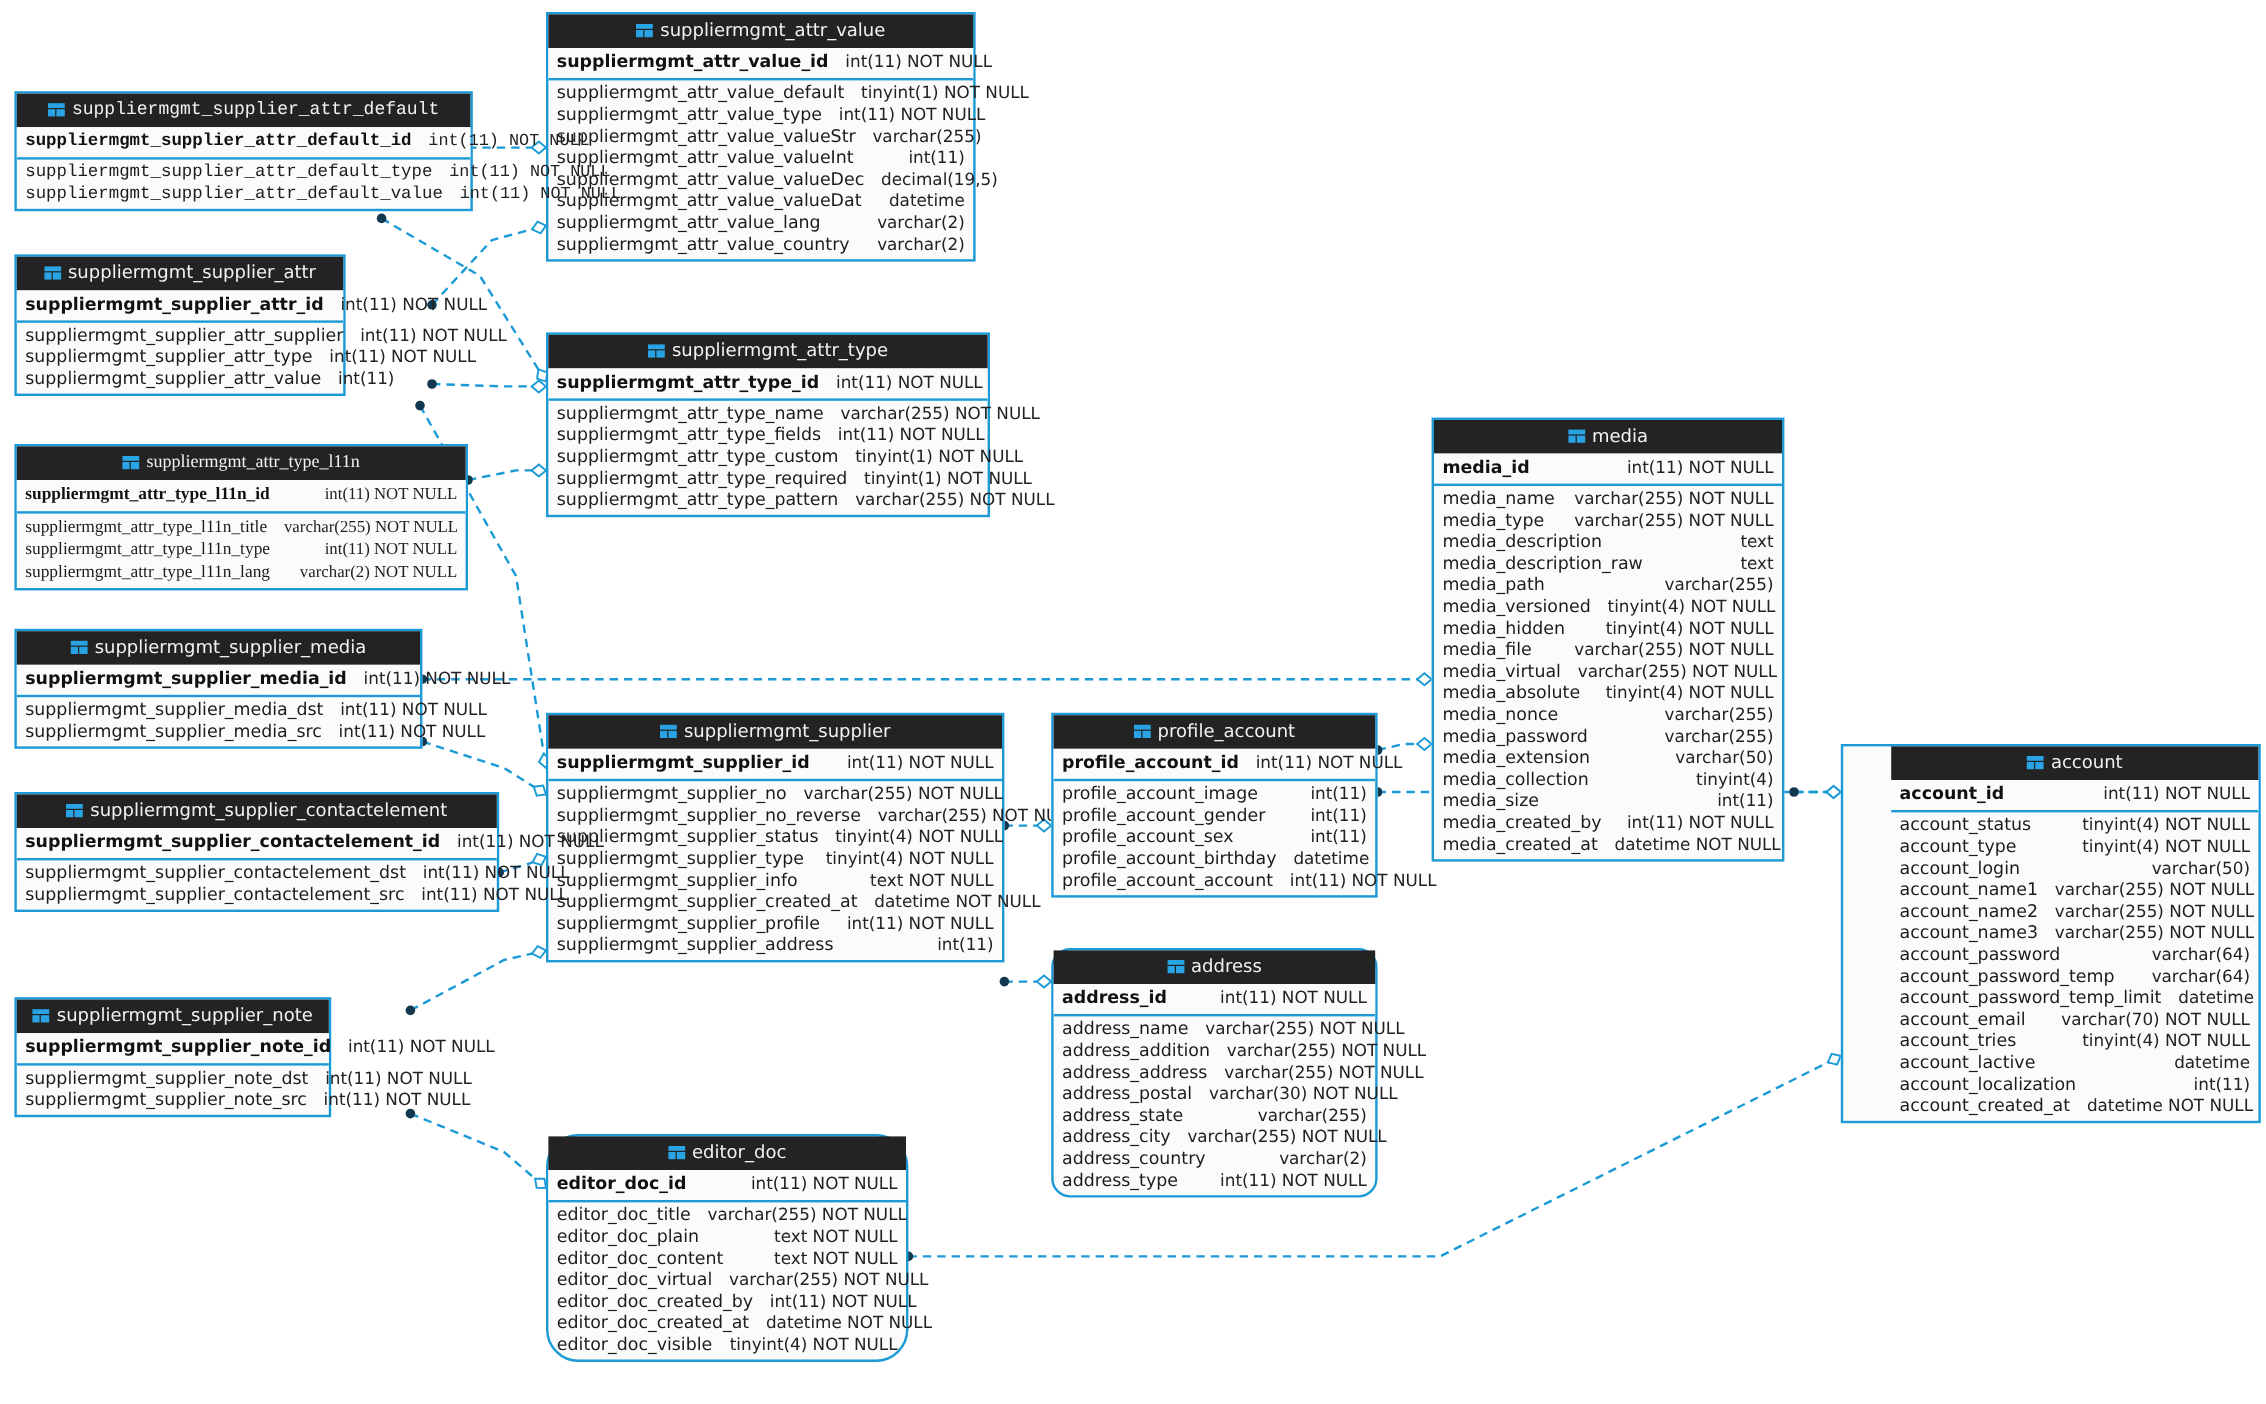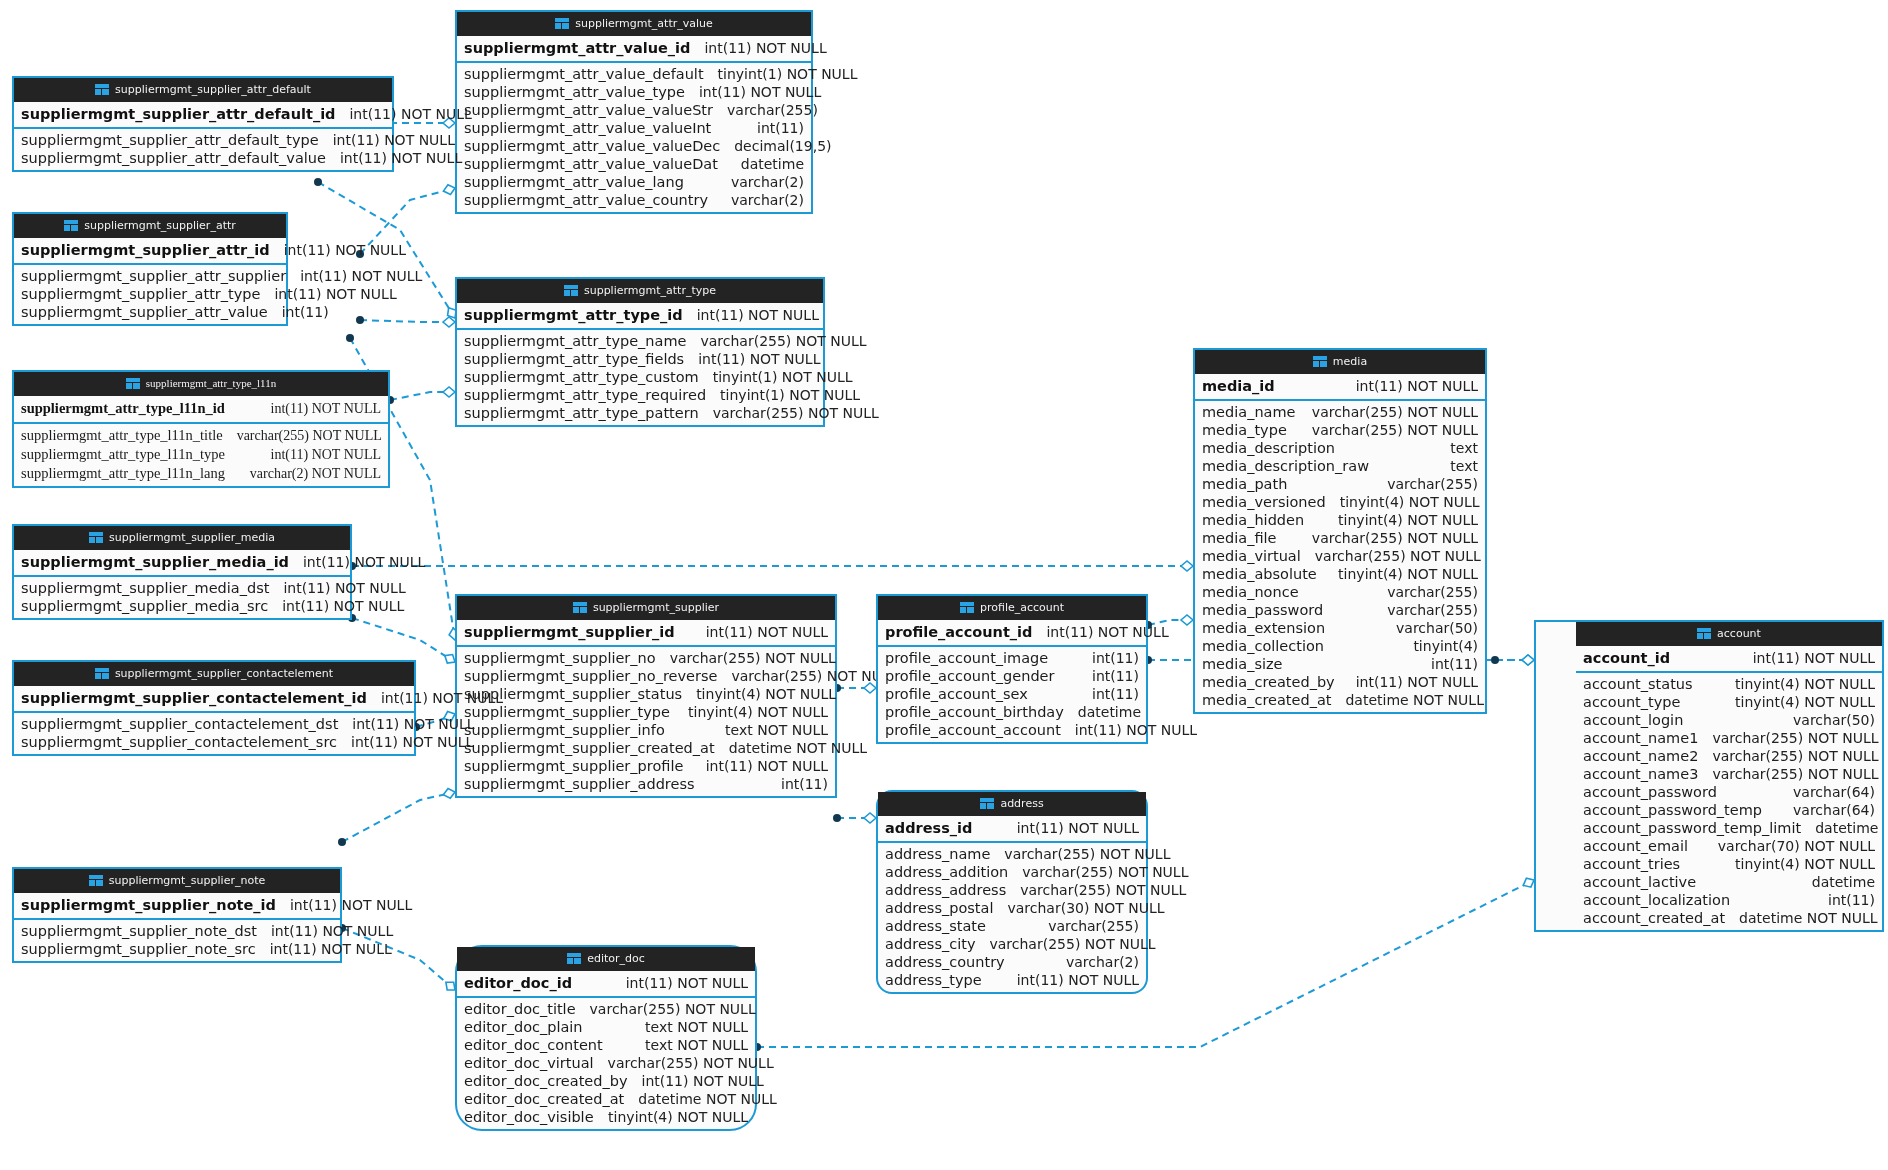--- a/index.html
+++ b/index.html
@@ -25,21 +25,21 @@
   .entity {
     position: absolute;
     z-index: 2;
     border: 2px solid #1b9ad6;
     background: #fbfbfb;
     box-shadow: 0 0 0 0 rgba(0,0,0,0);
   }
   .entity-title {
     background: #232323;
     color: #f2f2f2;
-    font-size: 11px;
+    font-size: 15px;
     line-height: 1;
     padding: 6px 8px 7px 8px;
     text-align: center;
     white-space: nowrap;
     display: flex;
     align-items: center;
     justify-content: center;
     gap: 6px;
   }
   .tbl-icon {
@@ -227,21 +227,21 @@
           <div class="field-row">
             <span class="col-name">suppliermgmt_attr_value_lang</span>
             <span class="col-type">varchar(2)</span>
           </div>
           <div class="field-row">
             <span class="col-name">suppliermgmt_attr_value_country</span>
             <span class="col-type">varchar(2)</span>
           </div>
         </div>
       </div>
-      <div class="entity" style="left: 12px; top: 76px; width: 382px;">
+      <div class="entity" style="left: 12px; top: 76px; width: 382px; font-family: Liberation Mono, monospace;">
         <div class="entity-title">
           <span class="tbl-icon">
             <i class="r1"></i>
             <i class="r2"></i>
             <i class="r3"></i>
           </span>
           <span>suppliermgmt_supplier_attr_default</span>
         </div>
         <div class="pk-row">
           <span class="col-name">suppliermgmt_supplier_attr_default_id</span>
@@ -679,21 +679,21 @@
           <div class="field-row">
             <span class="col-name">address_country</span>
             <span class="col-type">varchar(2)</span>
           </div>
           <div class="field-row">
             <span class="col-name">address_type</span>
             <span class="col-type">int(11) NOT NULL</span>
           </div>
         </div>
       </div>
-      <div class="entity" style="left: 12px; top: 831px; width: 330px; margin-top: 36px;">
+      <div class="entity" style="left: 12px; top: 831px; width: 264px;">
         <div class="entity-title">
           <span class="tbl-icon">
             <i class="r1"></i>
             <i class="r2"></i>
             <i class="r3"></i>
           </span>
           <span>suppliermgmt_supplier_note</span>
         </div>
         <div class="pk-row">
           <span class="col-name">suppliermgmt_supplier_note_id</span>

